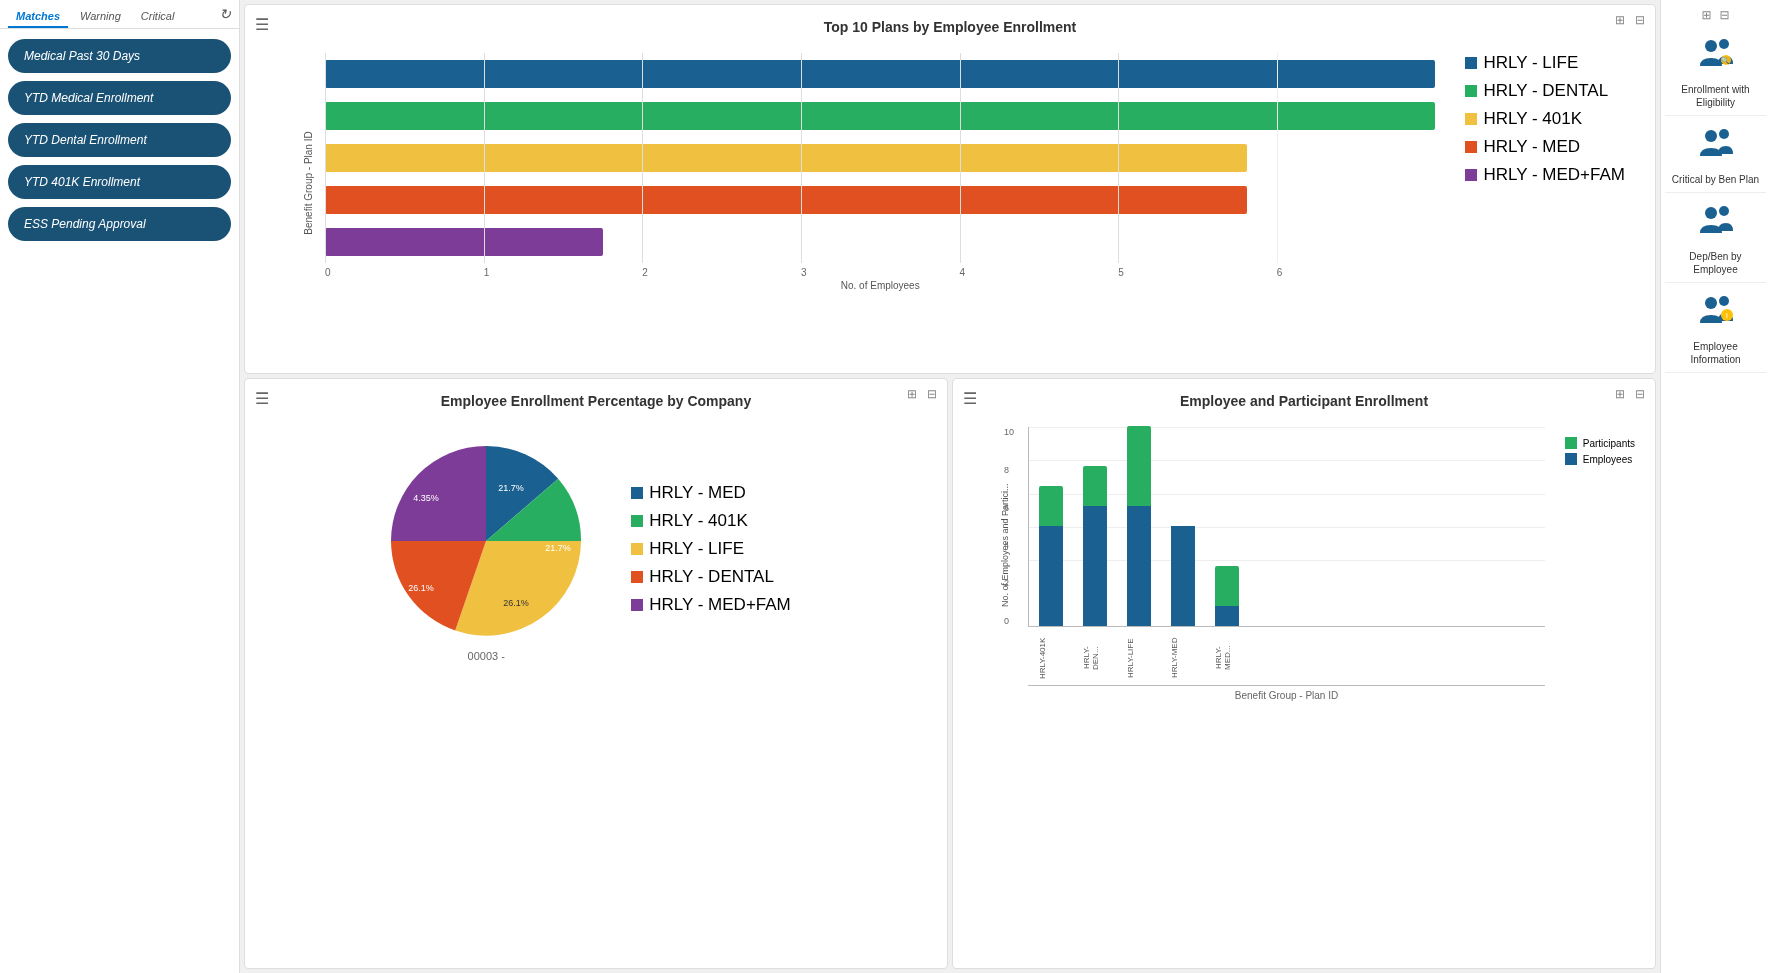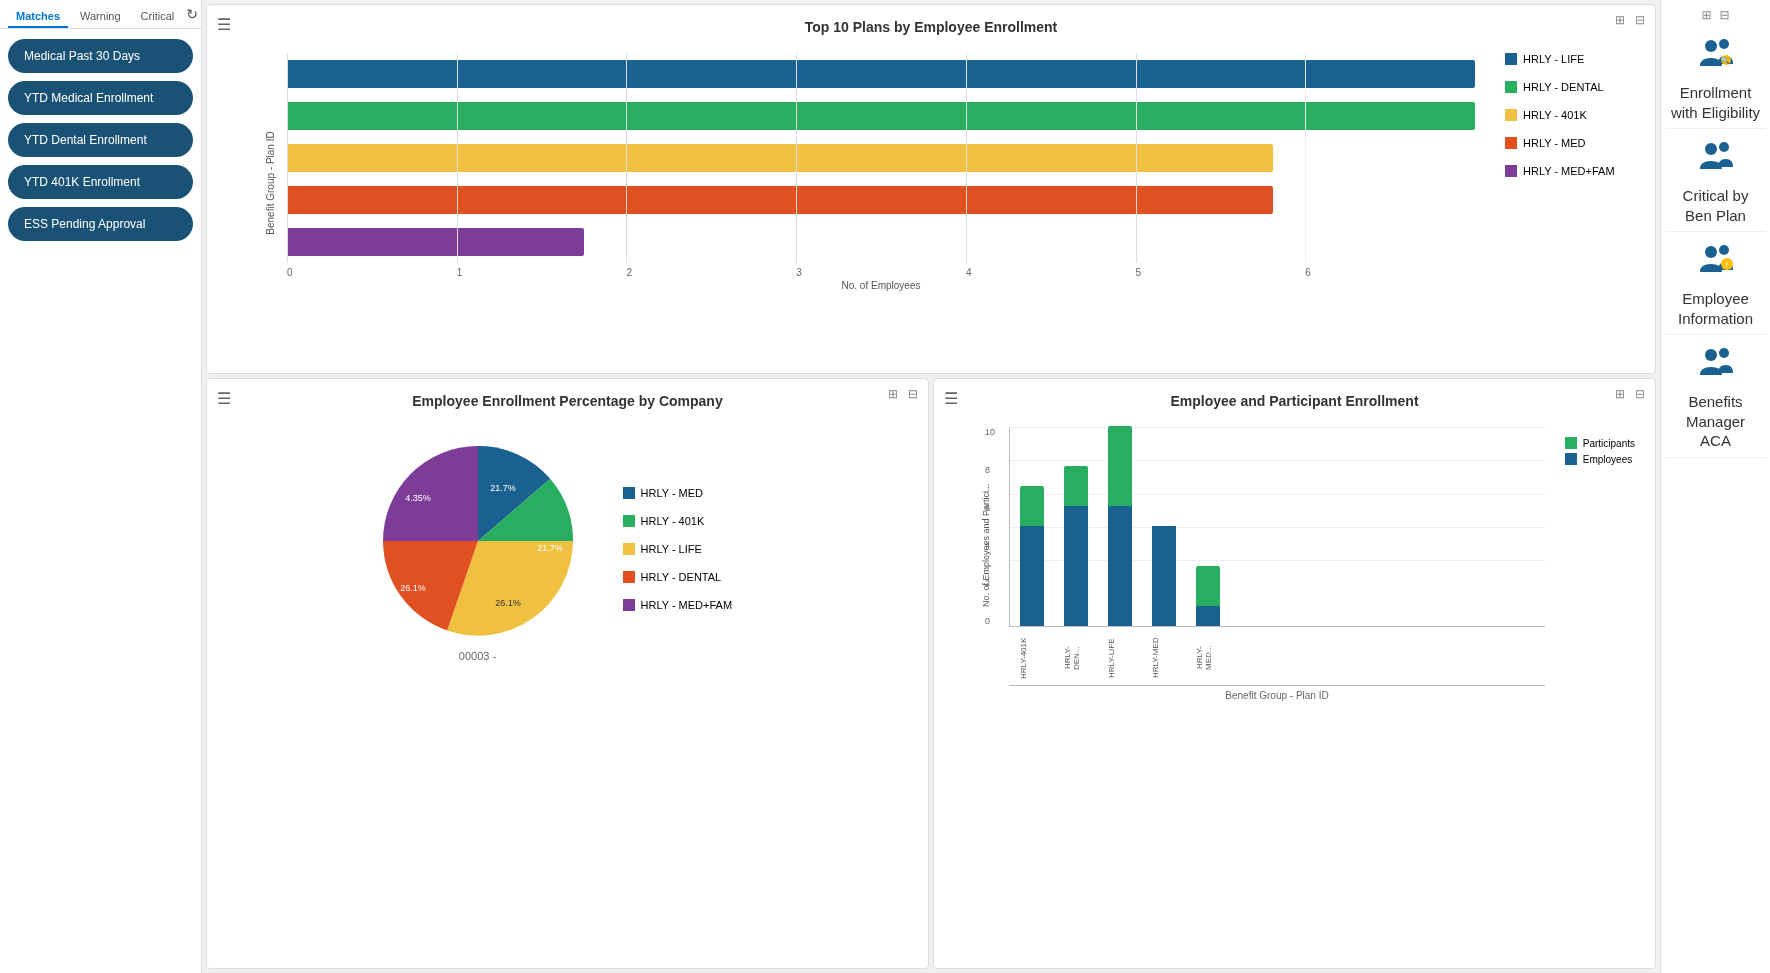--- a/index.html
+++ b/index.html
@@ -2,27 +2,28 @@
 <html><head>
   <meta charset="utf-8">
   <style>
     * { box-sizing: border-box; margin: 0; padding: 0; }
     body { font-family: Arial, sans-serif; font-size: 12px; background: #f0f0f0; overflow: hidden; }
 
     .main-layout { display: flex; width: 1770px; height: 973px; }
 
     
     .left-sidebar {
-      width: 202px;
+      width: 240px;
       background: #fff;
       border-right: 1px solid #ddd;
       display: flex;
       flex-direction: column;
       padding: 0;
       flex-shrink: 0;
+      font-style: italic;
     }
     .sidebar-tabs {
       display: flex;
       border-bottom: 1px solid #ddd;
       padding: 6px 8px 0;
       gap: 4px;
     }
     .sidebar-tab {
       font-size: 11px;
       padding: 4px 8px;
@@ -102,23 +103,23 @@
     .bar-row { display: flex; align-items: center; height: 36px; }
     .h-bar {
       height: 28px;
       border-radius: 2px;
     }
 
     
     .chart-legend {
       display: flex;
       flex-direction: column;
-      gap: 16px;
+      gap: 8px;
       padding: 10px 20px;
-      font-size: 11px;
+      font-size: 17px;
       min-width: 160px;
     }
     .legend-item { display: flex; align-items: center; gap: 6px; }
     .legend-color { width: 12px; height: 12px; flex-shrink: 0; }
 
     
     .pie-chart-wrapper {
       display: flex;
       flex-direction: row;
       align-items: center;
@@ -156,21 +157,21 @@
       cursor: pointer;
       padding: 6px 4px;
       border-bottom: 1px solid #eee;
       width: 100%;
     }
     .sidebar-action-icon {
       font-size: 28px;
       margin-bottom: 4px;
     }
     .sidebar-action-label {
-      font-size: 15px;
+      font-size: 10px;
       color: #333;
       line-height: 1.3;
     }
 
     .top-panel-icons {
       position: absolute;
       top: 6px;
       right: 8px;
       display: flex;
       gap: 6px;
@@ -461,41 +462,41 @@
         <svg width="36" height="36" viewBox="0 0 36 36">
           <circle cx="13" cy="10" r="6" fill="#1a6090"></circle>
           <path d="M2 30 Q2 22 13 22 Q24 22 24 30" fill="#1a6090"></path>
           <circle cx="26" cy="8" r="5" fill="#1a6090"></circle>
           <path d="M20 28 Q20 20 28 20 Q35 20 35 28" fill="#1a6090"></path>
         </svg>
       </div>
       <div class="sidebar-action-label">Critical by Ben Plan</div>
     </div>
 
+    <div class="sidebar-action">
+      <div class="sidebar-action-icon">
+        <svg width="36" height="36" viewBox="0 0 36 36">
+          <circle cx="13" cy="10" r="6" fill="#1a6090"></circle>
+          <path d="M2 30 Q2 22 13 22 Q24 22 24 30" fill="#1a6090"></path>
+          <circle cx="26" cy="8" r="5" fill="#1a6090"></circle>
+          <path d="M20 28 Q20 20 28 20 Q35 20 35 28" fill="#1a6090"></path>
+        </svg>
+      </div>
+      <div class="sidebar-action-label">Dep/Ben by Employee</div>
+    </div>
 
     <div class="sidebar-action">
       <div class="sidebar-action-icon">
         <svg width="36" height="36" viewBox="0 0 36 36">
           <circle cx="13" cy="10" r="6" fill="#1a6090"></circle>
           <path d="M2 30 Q2 22 13 22 Q24 22 24 30" fill="#1a6090"></path>
           <circle cx="26" cy="8" r="5" fill="#1a6090"></circle>
           <path d="M20 28 Q20 20 28 20 Q35 20 35 28" fill="#1a6090"></path>
           <circle cx="29" cy="22" r="6" fill="#ffc107"></circle>
           <text x="29" y="25" text-anchor="middle" font-size="8" fill="white">i</text>
         </svg>
       </div>
       <div class="sidebar-action-label">Employee Information</div>
     </div>
 
-    <div class="sidebar-action">
-      <div class="sidebar-action-icon">
-        <svg width="36" height="36" viewBox="0 0 36 36">
-          <circle cx="13" cy="10" r="6" fill="#1a6090"></circle>
-          <path d="M2 30 Q2 22 13 22 Q24 22 24 30" fill="#1a6090"></path>
-          <circle cx="26" cy="8" r="5" fill="#1a6090"></circle>
-          <path d="M20 28 Q20 20 28 20 Q35 20 35 28" fill="#1a6090"></path>
-        </svg>
-      </div>
-      <div class="sidebar-action-label">Benefits Manager ACA</div>
-    </div>
   </div>
 
 </div>
 
 </body></html>

